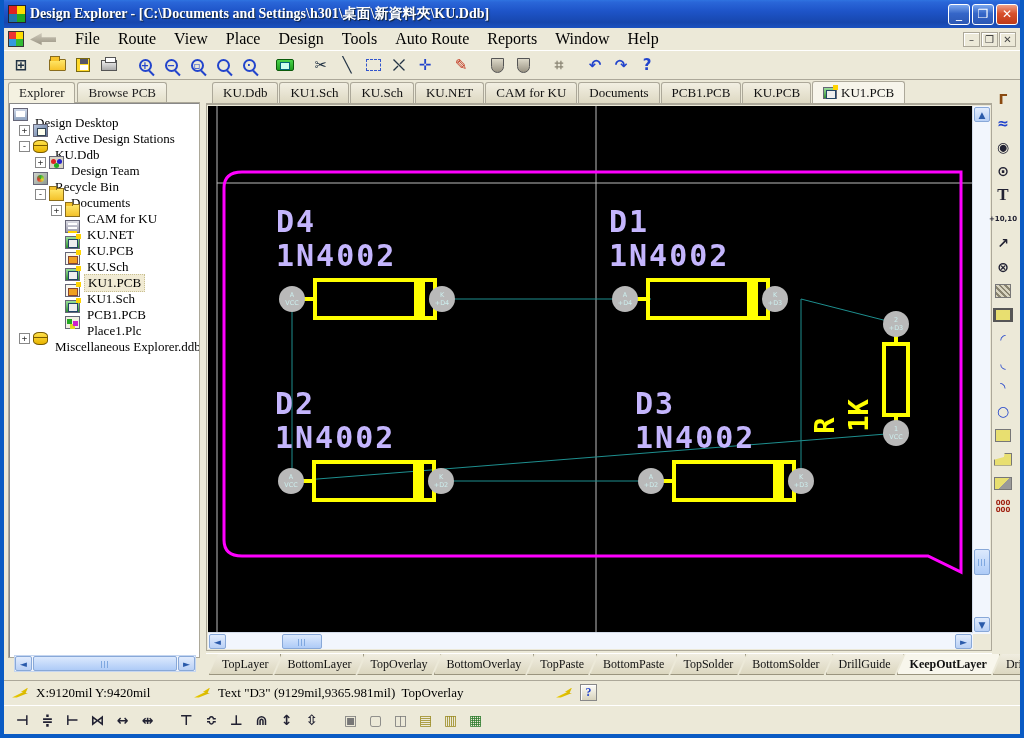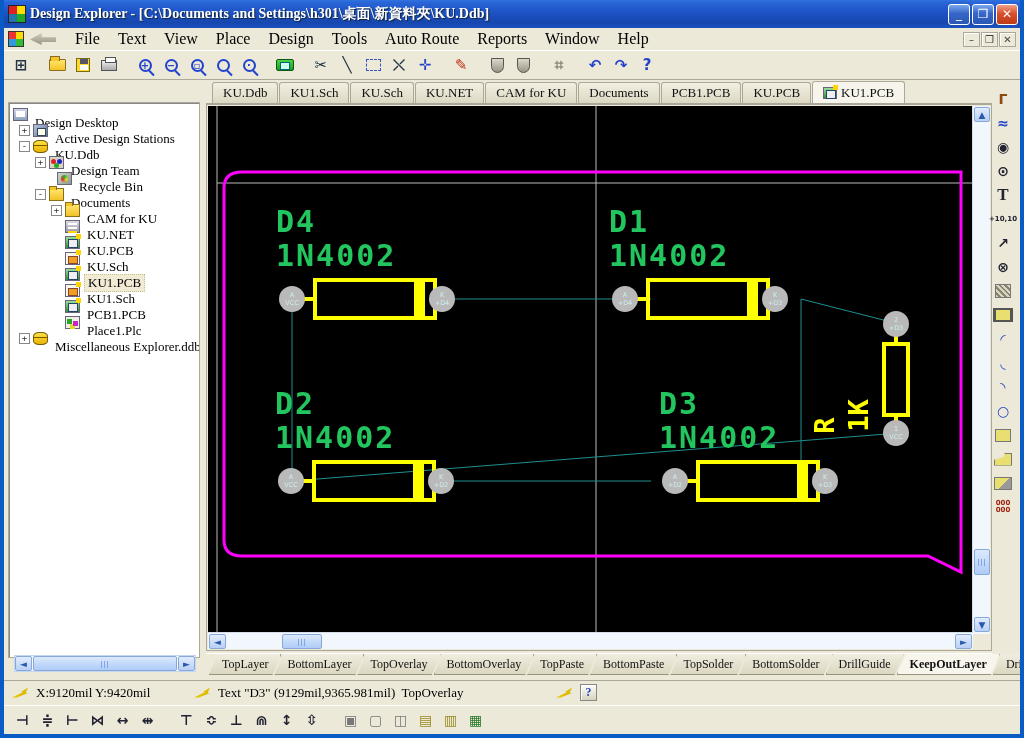--- a/index.html
+++ b/index.html
@@ -101,21 +101,21 @@
   .docbar{position:absolute;left:202px;top:82px;width:786px;height:22px;border-bottom:1px solid #ACA899;display:flex;align-items:flex-end;padding-left:6px;background:#ECE9D8;}
   .dtab{padding:2px 10px;font-size:13px;border:1px solid #ACA899;border-bottom:none;border-radius:3px 3px 0 0;
     margin-right:1px;background:linear-gradient(180deg,#f2efe2,#ddd8c2);color:#111;white-space:nowrap;display:flex;align-items:center;gap:4px;}
   .dtab.active{background:#F7F5EB;position:relative;z-index:2;padding-top:3px;}
   .dtab .ti{width:14px;height:12px;margin-right:0;}
   
   .canvaswrap{position:absolute;left:202px;top:104px;width:786px;height:547px;background:#ECE9D8;border:1px solid #ACA899;}
   .canvas{position:absolute;left:1px;top:1px;width:765px;height:528px;background:#000;overflow:hidden;}
   .canvas svg{position:absolute;left:0;top:0;}
   .diode{position:absolute;width:182px;height:122px;}
-  .dref,.dval{position:absolute;left:0;font:bold 30px "DejaVu Sans Mono",monospace;color:#22c55e;letter-spacing:2px;line-height:30px;}
+  .dref,.dval{position:absolute;left:0;font:bold 30px "DejaVu Sans Mono",monospace;color:#c4b5fd;letter-spacing:2px;line-height:30px;}
   .dref{top:0;} .dval{top:34px;}
   .dbody{position:absolute;left:37px;top:71px;width:124px;height:42px;border:4px solid #FFFF00;}
   .dbar{position:absolute;right:8px;top:0;height:100%;width:11px;background:#FFFF00;}
   .dlead{position:absolute;top:90px;width:15px;height:4px;background:#FFFF00;}
   .dlead.l{left:23px;} .dlead.r{left:160px;}
   .pad{position:absolute;width:26px;height:26px;border-radius:50%;background:#b9b9b9;
     color:#cdeeee;font:7px "DejaVu Sans",sans-serif;text-align:center;line-height:8px;padding-top:5px;}
   .pad span{display:block;transform:scale(.92);}
   .diode .pad.l{left:3px;top:79px;} .diode .pad.r{left:153px;top:79px;}
   .res{position:absolute;left:612px;top:210px;width:120px;height:140px;}
@@ -188,21 +188,21 @@
 
   <div class="menubar">
     <div class="mlogo">
         <i class="q1"></i>
         <i class="q2"></i>
         <i class="q3"></i>
         <i class="q4"></i>
       </div>
     <div class="marrow"></div>
     <span class="menu-item">File</span>
-    <span class="menu-item">Text</span>
+    <span class="menu-item">Route</span>
     <span class="menu-item">View</span>
     <span class="menu-item">Place</span>
     <span class="menu-item">Design</span>
     <span class="menu-item">Tools</span>
     <span class="menu-item">Auto Route</span>
     <span class="menu-item">Reports</span>
     <span class="menu-item">Window</span>
     <span class="menu-item">Help</span>
     <div class="mdibtns">
       <div class="mdib">–</div>
@@ -262,41 +262,45 @@
       </div>
     <div class="tsep"></div>
     <div class="tico" style="color:#8a8574;">⌗</div>
     <div class="tsep"></div>
     <div class="tico" style="color:#2244cc;">↶</div>
     <div class="tico" style="color:#2244cc;">↷</div>
     <div class="tico" style="color:#2244cc;">?</div>
   </div>
 
   <div class="leftpanel">
+    <div class="ptabs">
+      <div class="ptab active">Explorer</div>
+      <div class="ptab">Browse PCB</div>
+    </div>
     <div class="treebox">
       <div class="trow" style="padding-left:4px;">
         <span class="ti ti-desktop"></span>
           <span class="lbl">Design Desktop</span>
       </div>
       <div class="trow" style="padding-left:10px;">
         <span class="exp">+</span>
         <span class="ti ti-stations"></span>
           <span class="lbl">Active Design Stations</span>
       </div>
       <div class="trow" style="padding-left:10px;">
         <span class="exp">-</span>
         <span class="ti ti-db"></span>
           <span class="lbl">KU.Ddb</span>
       </div>
       <div class="trow" style="padding-left:26px;">
         <span class="exp">+</span>
         <span class="ti ti-team"></span>
           <span class="lbl">Design Team</span>
       </div>
-      <div class="trow" style="padding-left:48px;">
+      <div class="trow" style="padding-left:24px;">
         <span class="ti ti-recycle"></span>
           <span class="lbl">Recycle Bin</span>
       </div>
       <div class="trow" style="padding-left:26px;">
         <span class="exp">-</span>
         <span class="ti ti-folder"></span>
           <span class="lbl">Documents</span>
       </div>
       <div class="trow" style="padding-left:42px;">
         <span class="exp">+</span>
@@ -442,21 +446,21 @@
         <div class="pad l">
             <span>A</span>
             <span>VCC</span>
           </div>
         <div class="pad r">
             <span>K</span>
             <span>+D2</span>
           </div>
       </div>
 
-      <div class="diode" style="left:427px;top:283px;margin-left:24px;">
+      <div class="diode" style="left:427px;top:283px;">
         <div class="dref">D3</div>
         <div class="dval">1N4002</div>
         <div class="dbody">
             <div class="dbar"></div>
           </div>
         <div class="dlead l"></div>
           <div class="dlead r"></div>
         <div class="pad l">
             <span>A</span>
             <span>+D2</span>

